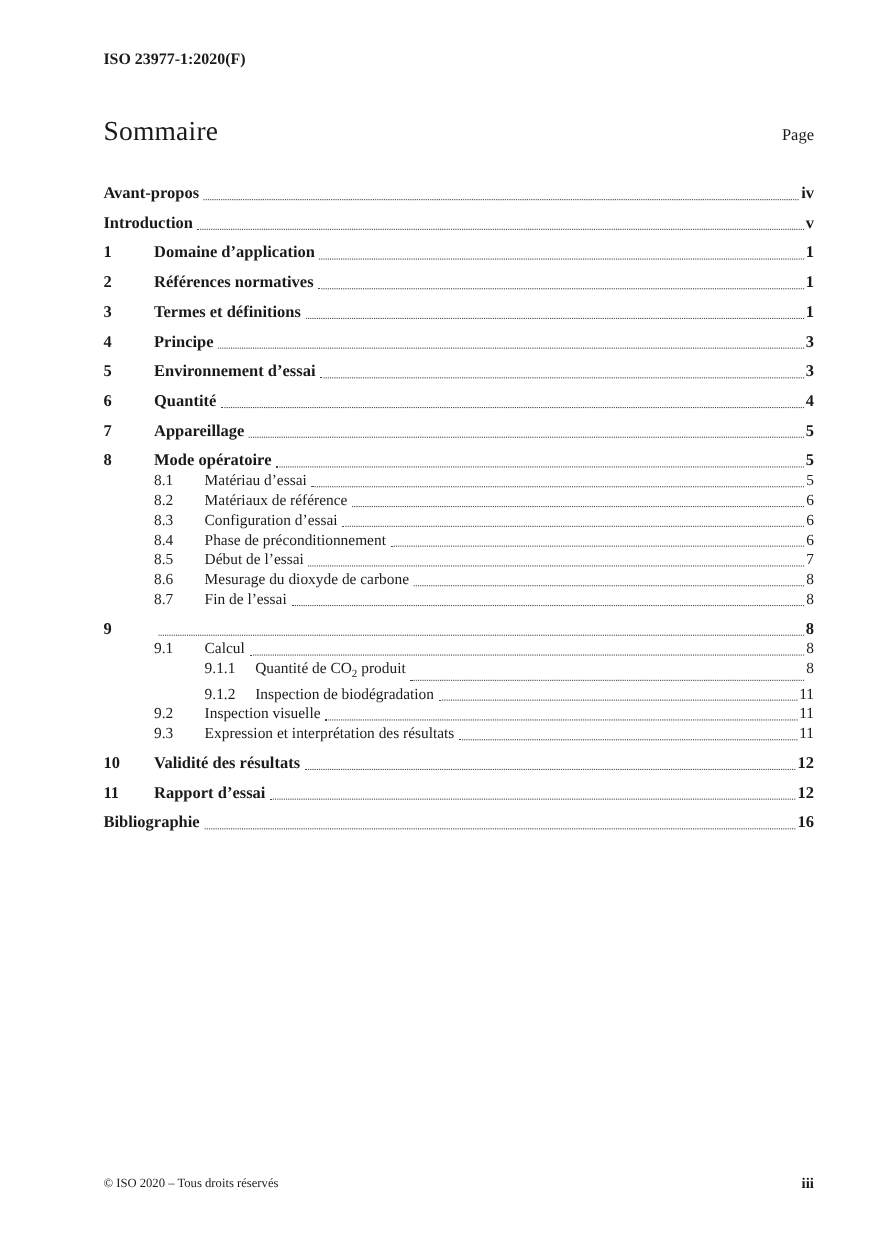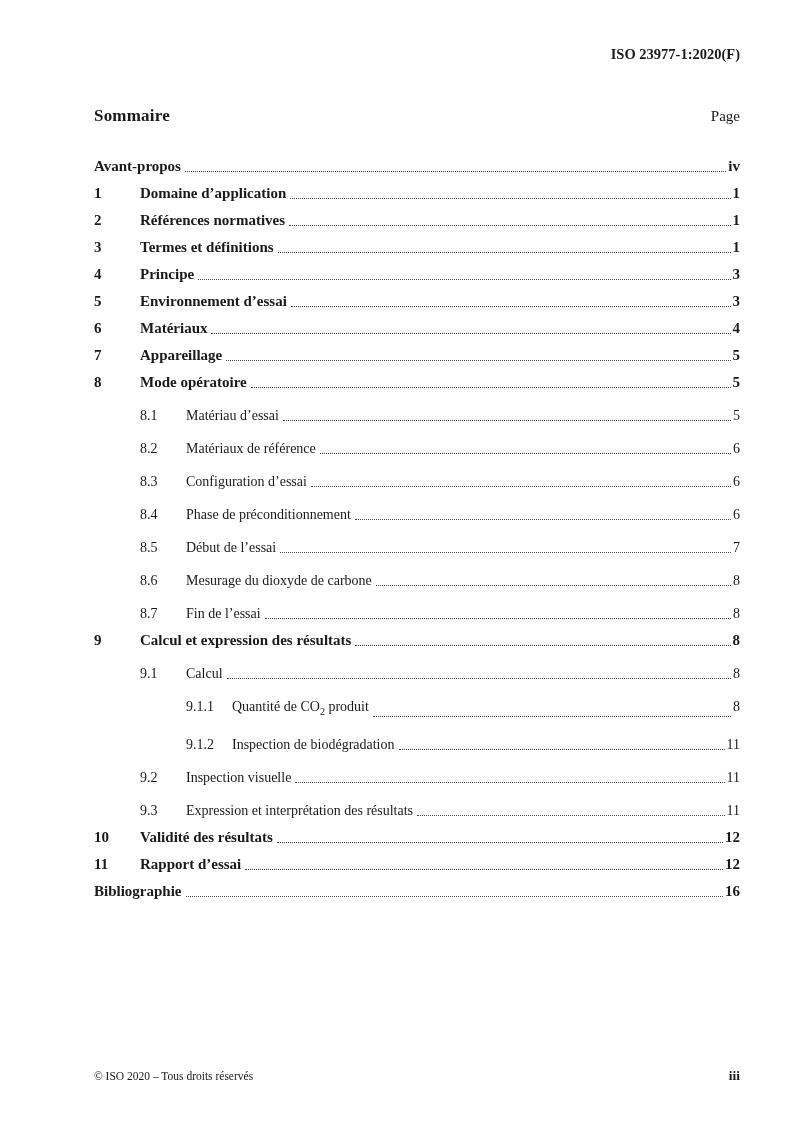--- a/index.html
+++ b/index.html
@@ -14,60 +14,59 @@
     background: #ffffff;
     font-family: "Liberation Serif", "DejaVu Serif", serif;
     color: #1a1a1a;
     overflow: hidden;
   }
   .doc-header {
     position: absolute;
     top: 46px;
     left: 94px;
     right: 53px;
-    text-align: right;
     font-weight: bold;
     font-size: 14.5px;
   }
   .toc-title-row {
     position: absolute;
     top: 106px;
     left: 94px;
     right: 53px;
     display: flex;
     justify-content: space-between;
     align-items: baseline;
   }
   .toc-title {
     margin: 0;
-    font-size: 17px;
-    font-weight: bold;
+    font-size: 25px;
+    font-weight: normal;
     letter-spacing: 0.2px;
   }
   .page-col-label {
     font-size: 15px;
   }
   .toc-list {
     position: absolute;
     top: 150px;
     left: 94px;
     right: 53px;
   }
   .toc-row {
     display: flex;
     align-items: baseline;
     font-size: 14px;
     line-height: 17px;
-    margin-top: 16px;
+    margin-top: 1px;
   }
   .toc-row.level0, .toc-row.level1 {
     margin-top: 10px;
     font-size: 15px;
   }
-  .toc-list .toc-row:first-child { margin-top: 8px; }
+  .toc-list .toc-row:first-child { margin-top: 18px; }
   .toc-row.level2 { padding-left: 46px; }
   .toc-row.level3 { padding-left: 92px; justify-content: space-between; }
   .toc-num {
     flex: 0 0 46px;
     white-space: nowrap;
   }
   .toc-row.bold .toc-num { font-weight: bold; }
   .toc-label {
     flex: 0 1 auto;
     white-space: nowrap;
@@ -116,20 +115,26 @@
     <span class="page-col-label">Page</span>
   </div>
 
   <div class="toc-list" id="toc-list">
       <div class="toc-row level0 bold">
 
     <span class="toc-label"><span class="b">Avant-propos</span></span>
     <span class="toc-leader"></span>
     <span class="toc-page">iv</span>
   </div>
+      <div class="toc-row level0 bold">
+
+    <span class="toc-label"><span class="b">Introduction</span></span>
+    <span class="toc-leader"></span>
+    <span class="toc-page">v</span>
+  </div>
       <div class="toc-row level1 bold">
     <span class="toc-num">1</span>
     <span class="toc-label"><span class="b">Domaine d’application</span></span>
     <span class="toc-leader"></span>
     <span class="toc-page">1</span>
   </div>
       <div class="toc-row level1 bold">
     <span class="toc-num">2</span>
     <span class="toc-label"><span class="b">Références normatives</span></span>
     <span class="toc-leader"></span>
@@ -148,21 +153,21 @@
     <span class="toc-page">3</span>
   </div>
       <div class="toc-row level1 bold">
     <span class="toc-num">5</span>
     <span class="toc-label"><span class="b">Environnement d’essai</span></span>
     <span class="toc-leader"></span>
     <span class="toc-page">3</span>
   </div>
       <div class="toc-row level1 bold">
     <span class="toc-num">6</span>
-    <span class="toc-label"><span class="b">Matériaux</span></span>
+    <span class="toc-label"><span class="b">Quantité</span></span>
     <span class="toc-leader"></span>
     <span class="toc-page">4</span>
   </div>
       <div class="toc-row level1 bold">
     <span class="toc-num">7</span>
     <span class="toc-label"><span class="b">Appareillage</span></span>
     <span class="toc-leader"></span>
     <span class="toc-page">5</span>
   </div>
       <div class="toc-row level1 bold">
@@ -208,21 +213,20 @@
     <span class="toc-page">8</span>
   </div>
       <div class="toc-row level2">
     <span class="toc-num">8.7</span>
     <span class="toc-label"><span>Fin de l’essai</span></span>
     <span class="toc-leader"></span>
     <span class="toc-page">8</span>
   </div>
       <div class="toc-row level1 bold">
     <span class="toc-num">9</span>
-    <span class="toc-label"><span class="b">Calcul et expression des résultats</span></span>
     <span class="toc-leader"></span>
     <span class="toc-page">8</span>
   </div>
       <div class="toc-row level2">
     <span class="toc-num">9.1</span>
     <span class="toc-label"><span>Calcul</span></span>
     <span class="toc-leader"></span>
     <span class="toc-page">8</span>
   </div>
       <div class="toc-row level3">

